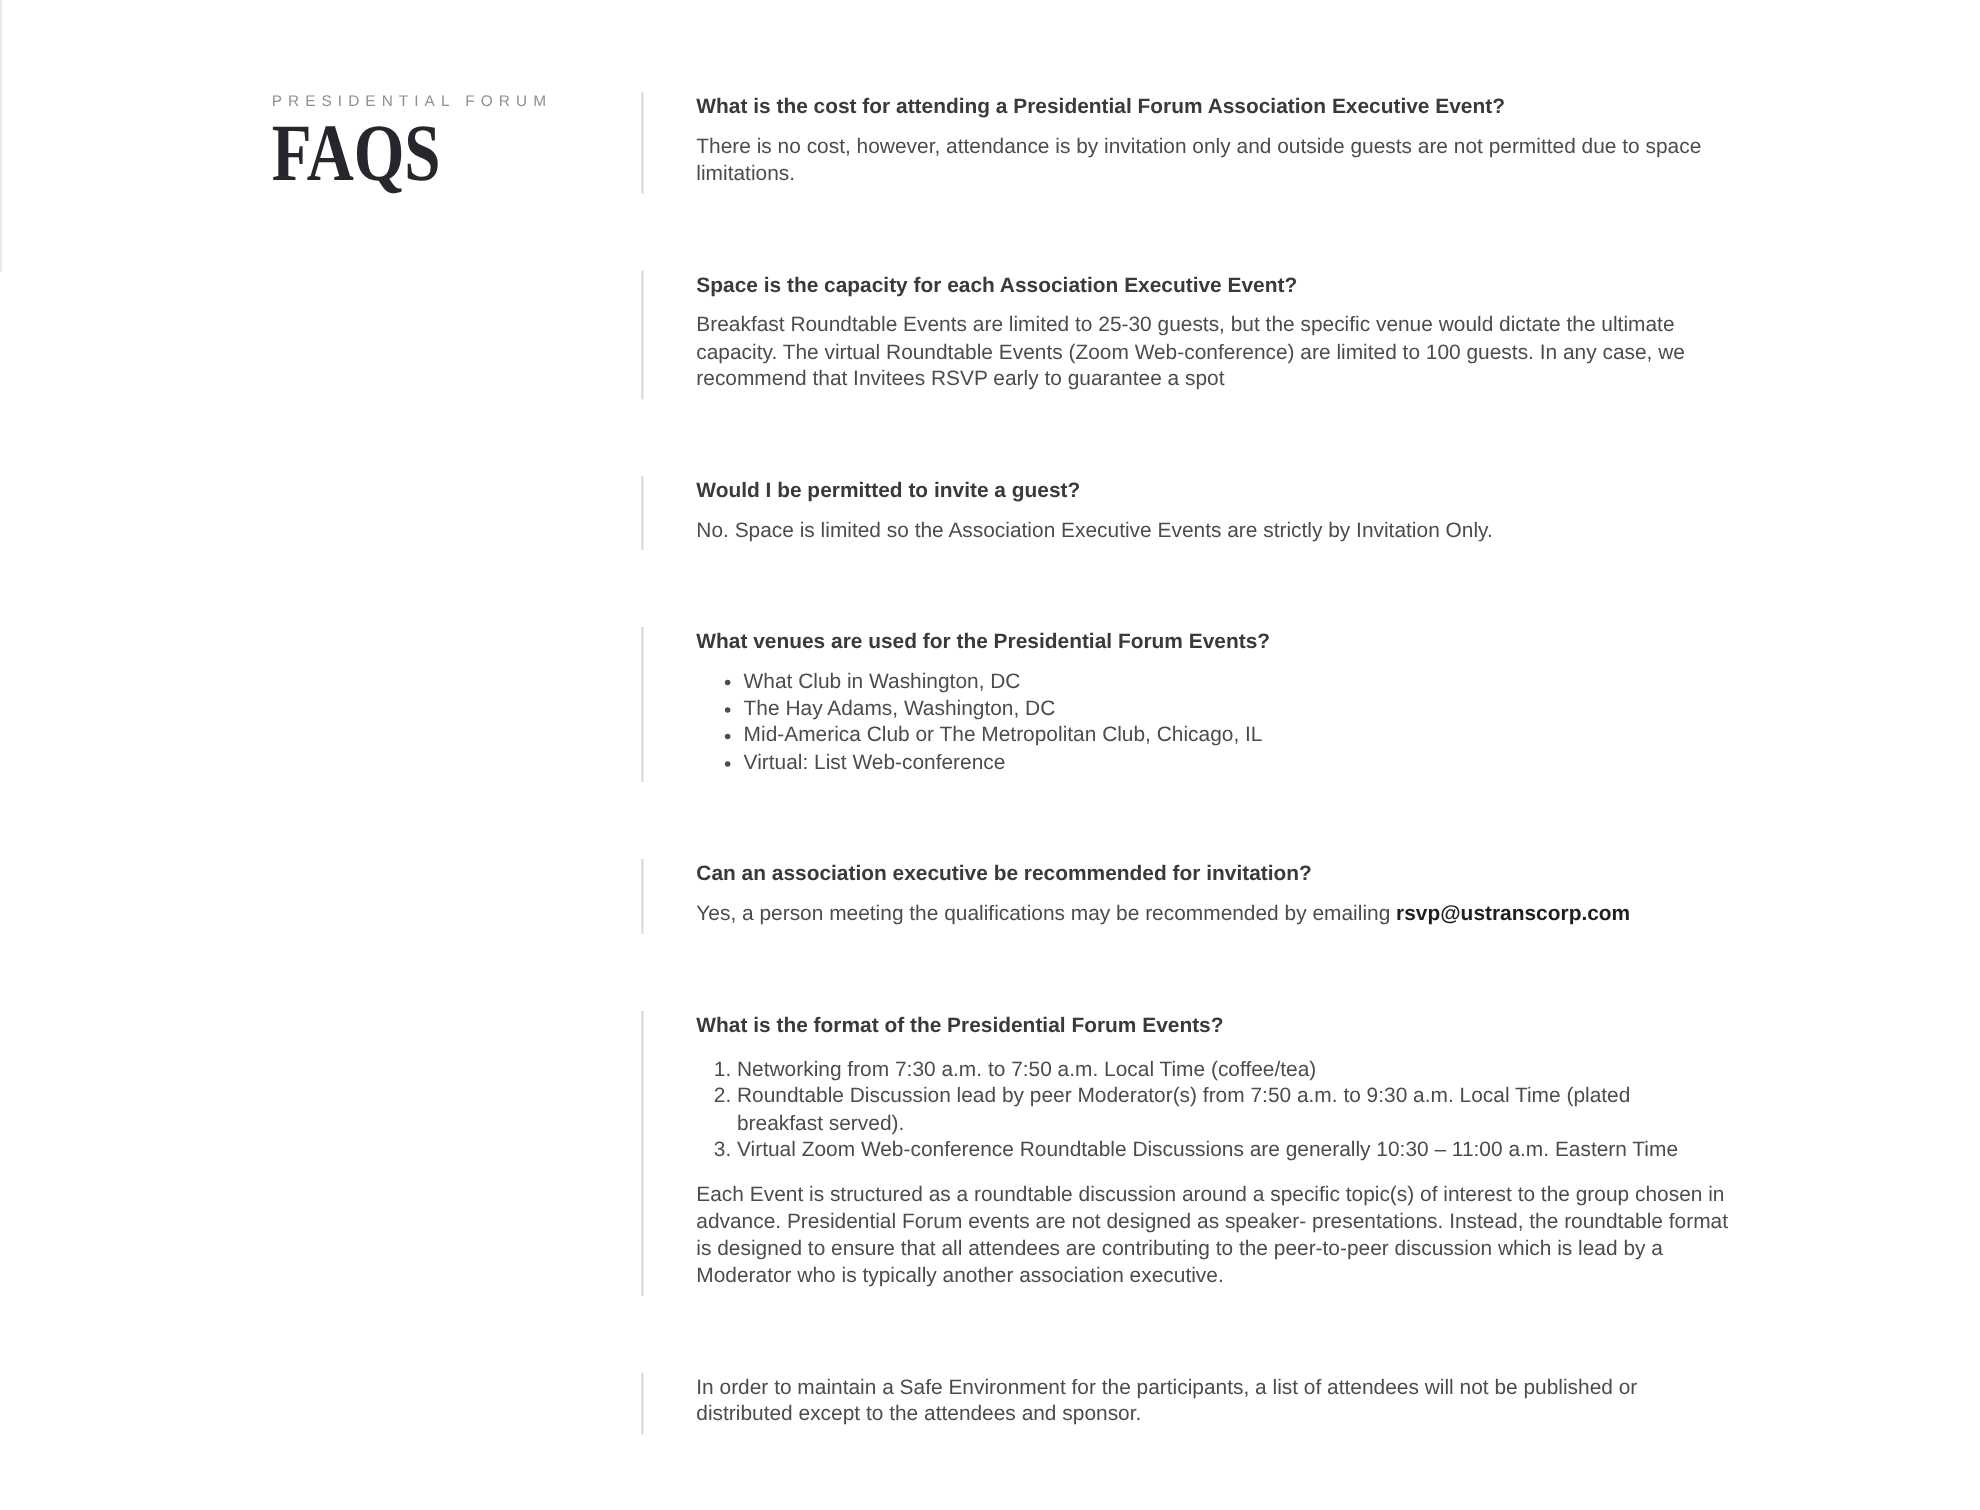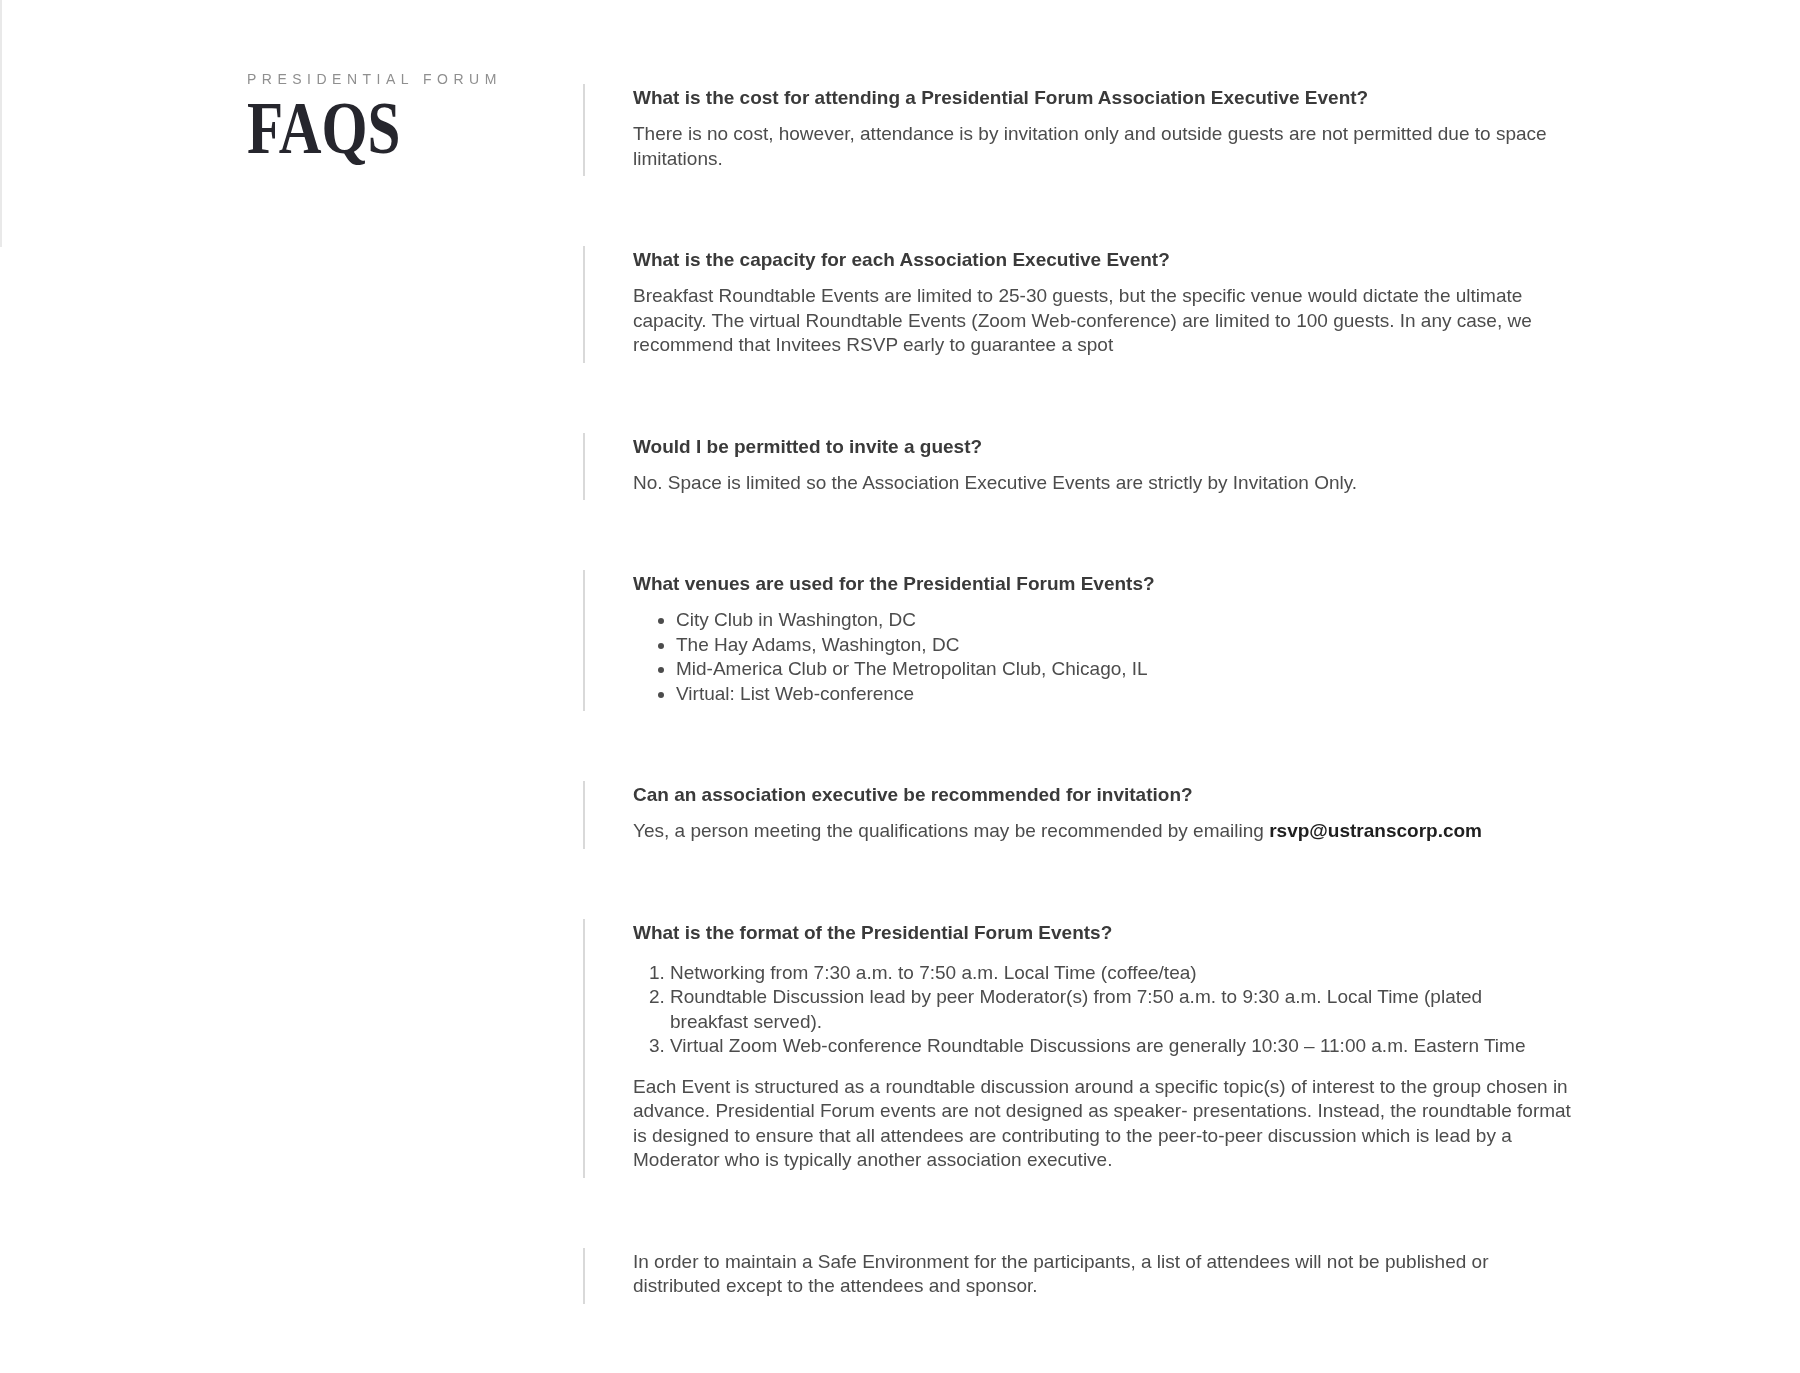--- a/index.html
+++ b/index.html
@@ -24,21 +24,21 @@
 
   
   .page-edge-line{
     position:absolute;left:0;top:0;
     width:2px;height:247px;
     background:var(--edge);
   }
 
   
   .doc-header{
-    position:absolute;left:247px;top:72px;
+    position:absolute;left:247px;top:84px;
   }
   .kicker{
     font-size:14px;
     line-height:14px;
     letter-spacing:5.5px;
     font-weight:500;
     color:var(--kicker);
     margin:0 0 13px 0;
     white-space:nowrap;
   }
@@ -117,33 +117,33 @@
 </header>
 
 <main class="faq-list">
 
   <section class="faq-item">
     <h2 class="faq-question">What is the cost for attending a Presidential Forum Association Executive Event?</h2>
     <p class="faq-answer">There is no cost, however, attendance is by invitation only and outside guests are not permitted due to space limitations.</p>
   </section>
 
   <section class="faq-item">
-    <h2 class="faq-question">What is the capacity for each Association Executive Event?</h2>
+    <h2 class="faq-question">Space is the capacity for each Association Executive Event?</h2>
     <p class="faq-answer">Breakfast Roundtable Events are limited to 25-30 guests, but the specific venue would dictate the ultimate capacity. The virtual Roundtable Events (Zoom Web-conference) are limited to 100 guests. In any case, we recommend that Invitees RSVP early to guarantee a spot</p>
   </section>
 
   <section class="faq-item">
     <h2 class="faq-question">Would I be permitted to invite a guest?</h2>
     <p class="faq-answer">No. Space is limited so the Association Executive Events are strictly by Invitation Only.</p>
   </section>
 
   <section class="faq-item">
     <h2 class="faq-question">What venues are used for the Presidential Forum Events?</h2>
     <ul class="venue-list">
-      <li>City Club in Washington, DC</li>
+      <li>What Club in Washington, DC</li>
       <li>The Hay Adams, Washington, DC</li>
       <li>Mid-America Club or The Metropolitan Club, Chicago, IL</li>
       <li>Virtual: List Web-conference</li>
     </ul>
   </section>
 
   <section class="faq-item">
     <h2 class="faq-question">Can an association executive be recommended for invitation?</h2>
     <p class="faq-answer"><span>Yes, a person meeting the qualifications may be recommended by emailing </span><a class="email-link">rsvp@ustranscorp.com</a></p>
   </section>

